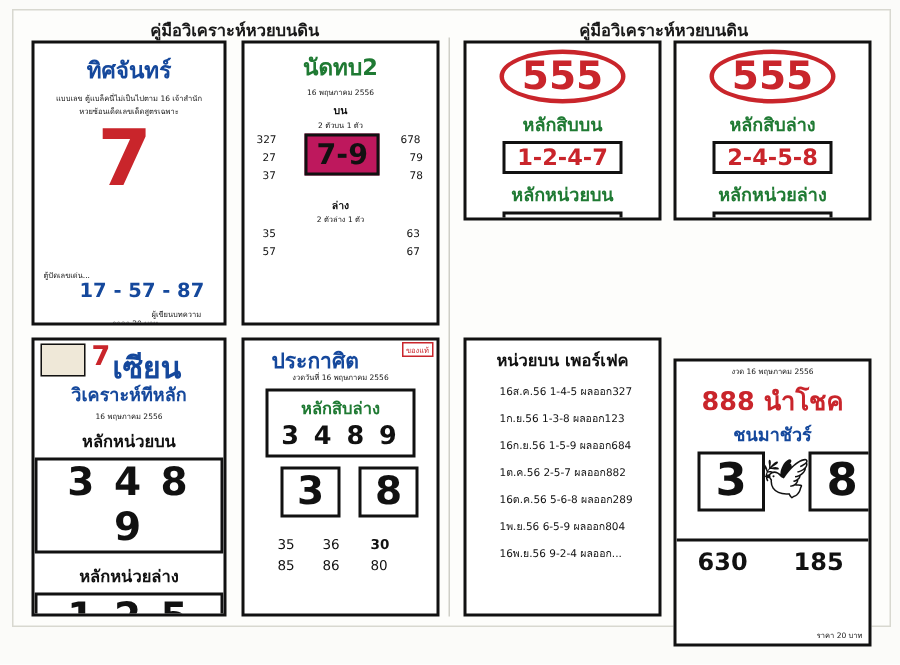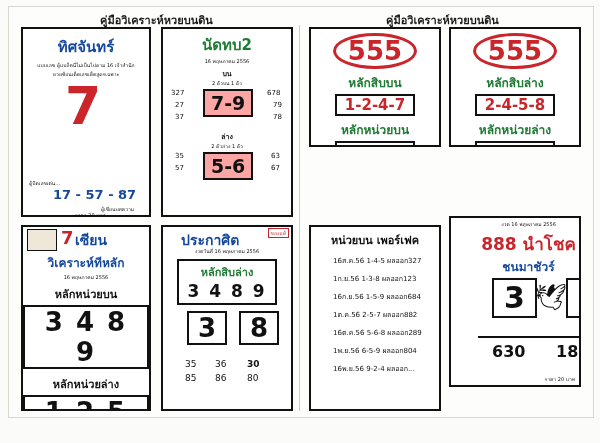--- a/index.html
+++ b/index.html
@@ -14,21 +14,21 @@
   .b{font-weight:bold;}
   .red{color:#c9252b;}
   .blue{color:#15489c;}
   .green{color:#1f7a33;}
   .blk{color:#111;}
   .tiny{font-size:5px;}
   .sm{font-size:7px;}
   .md{font-size:9px;}
   .title-thai{font-size:15px;font-weight:bold;}
   .bigdigit{font-family:"DejaVu Sans","Liberation Sans",sans-serif;font-weight:bold;}
-  .numbox{border:2px solid #111;display:inline-block;padding:0 4px;background:#fca5a5;}
+  .numbox{border:2px solid #111;display:inline-block;padding:0 4px;background:#be185d;}
   .footer{position:absolute;right:8px;bottom:4px;font-size:11px;color:#111;font-family:"DejaVu Sans Mono","Liberation Mono",monospace;}
   .vsep{position:absolute;top:18px;bottom:6px;width:0;border-left:1px solid #cfcfc8;}
   .oval{border:3px solid #c9252b;border-radius:50%;display:inline-block;}
   .bar{border:2px solid #111;}
   .dove{font-size:26px;line-height:1;}
 </style>
 </head>
 <body>
 
 <div class="page">
@@ -63,21 +63,20 @@
         <div class="numbox b blk" style="position:absolute;left:40px;top:2px;font-size:19px;line-height:22px;padding:1px 6px;">7-9</div>
         <div class="sm blk" style="position:absolute;left:104px;top:2px;">678</div>
         <div class="sm blk" style="position:absolute;left:110px;top:14px;">79</div>
         <div class="sm blk" style="position:absolute;left:110px;top:26px;">78</div>
       </div>
       <div class="ctr sm b blk" style="margin-top:4px;">ล่าง</div>
       <div class="ctr tiny blk">2 ตัวล่าง 1 ตัว</div>
       <div style="position:relative;height:40px;">
         <div class="sm blk" style="position:absolute;left:12px;top:2px;">35</div>
         <div class="sm blk" style="position:absolute;left:12px;top:14px;">57</div>
-        <div class="numbox b blk" style="position:absolute;left:40px;top:2px;font-size:19px;line-height:22px;padding:1px 6px;">5-6</div>
         <div class="sm blk" style="position:absolute;left:108px;top:2px;">63</div>
         <div class="sm blk" style="position:absolute;left:108px;top:14px;">67</div>
       </div>
     </div>
 
     <div class="card" style="left:300px;top:20px;width:132px;height:120px;">
       <div class="ctr" style="margin-top:4px;">
         <span class="oval b red" style="font-size:26px;line-height:28px;padding:1px 12px;">555</span>
       </div>
       <div class="ctr b green" style="margin-top:4px;font-size:12px;">หลักสิบบน</div>
@@ -101,21 +100,21 @@
       <div class="ctr b green" style="margin-top:4px;font-size:12px;">หลักหน่วยล่าง</div>
       <div class="ctr" style="margin-top:2px;">
         <span class="bar b red" style="font-size:15px;padding:0 8px;display:inline-block;">0-3-6-9</span>
       </div>
     </div>
 
     <div class="card" style="left:12px;top:218px;width:130px;height:186px;">
       <div style="position:relative;height:26px;">
         <div style="position:absolute;left:4px;top:2px;width:28px;height:20px;border:1px solid #111;background:#efe8d8;"></div>
         <div class="b red" style="position:absolute;left:38px;top:0px;font-size:18px;">7</div>
-        <div class="b blue" style="position:absolute;left:52px;top:2px;font-size:14px;">เซียน</div>
+        <div class="b blue" style="position:absolute;left:52px;top:2px;font-size:20px;">เซียน</div>
       </div>
       <div class="ctr b blue" style="font-size:12px;">วิเคราะห์ทีหลัก</div>
       <div class="ctr tiny blk" style="margin-top:1px;">16 พฤษภาคม 2556</div>
       <div class="ctr b blk" style="margin-top:4px;font-size:11px;">หลักหน่วยบน</div>
       <div class="ctr" style="margin-top:2px;">
         <span class="bar b blk" style="font-size:26px;line-height:30px;padding:0 6px;display:inline-block;letter-spacing:2px;">3 4 8 9</span>
       </div>
       <div class="ctr b blk" style="margin-top:6px;font-size:11px;">หลักหน่วยล่าง</div>
       <div class="ctr" style="margin-top:2px;">
         <span class="bar b blk" style="font-size:26px;line-height:30px;padding:0 6px;display:inline-block;letter-spacing:2px;">1 2 5 6</span>
@@ -153,21 +152,21 @@
         <div class="sm blk" style="margin-bottom:7px;">16ส.ค.56 1-4-5 ผลออก327</div>
         <div class="sm blk" style="margin-bottom:7px;">1ก.ย.56 1-3-8 ผลออก123</div>
         <div class="sm blk" style="margin-bottom:7px;">16ก.ย.56 1-5-9 ผลออก684</div>
         <div class="sm blk" style="margin-bottom:7px;">1ต.ค.56 2-5-7 ผลออก882</div>
         <div class="sm blk" style="margin-bottom:7px;">16ต.ค.56 5-6-8 ผลออก289</div>
         <div class="sm blk" style="margin-bottom:7px;">1พ.ย.56 6-5-9 ผลออก804</div>
         <div class="sm blk" style="margin-bottom:2px;">16พ.ย.56 9-2-4 ผลออก...</div>
       </div>
     </div>
 
-    <div class="card" style="left:440px;top:209px;width:132px;height:171px;padding-left:27px;">
+    <div class="card" style="left:440px;top:232px;width:132px;height:192px;">
       <div class="ctr tiny blk" style="margin-top:2px;">งวด 16 พฤษภาคม 2556</div>
       <div class="ctr b red" style="margin-top:2px;font-size:17px;">888 นำโชค</div>
       <div class="ctr b blue" style="font-size:12px;">ชนมาชัวร์</div>
       <div style="position:relative;height:58px;margin-top:2px;">
         <span class="bar b blk" style="position:absolute;left:14px;top:0;font-size:30px;line-height:36px;padding:0 10px;">3</span>
         <span class="dove blk" style="position:absolute;left:56px;top:6px;">🕊</span>
         <span class="bar b blk" style="position:absolute;left:88px;top:0;font-size:30px;line-height:36px;padding:0 10px;">8</span>
       </div>
       <div style="position:relative;height:30px;border-top:2px solid #111;padding-top:4px;">
         <div class="b blk" style="position:absolute;left:14px;top:4px;font-size:16px;text-align:right;">630</div>

